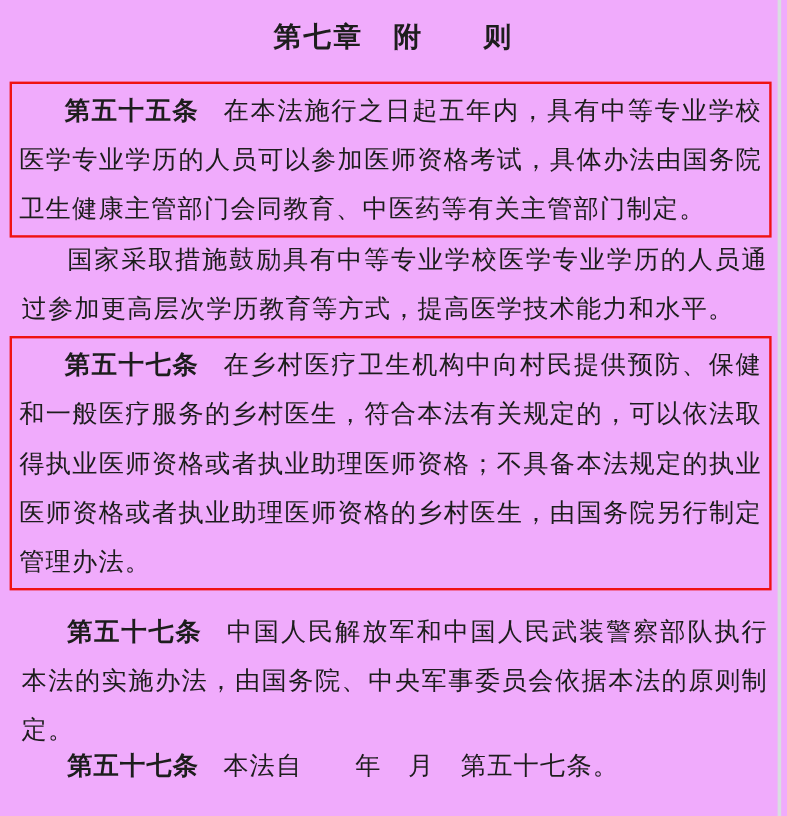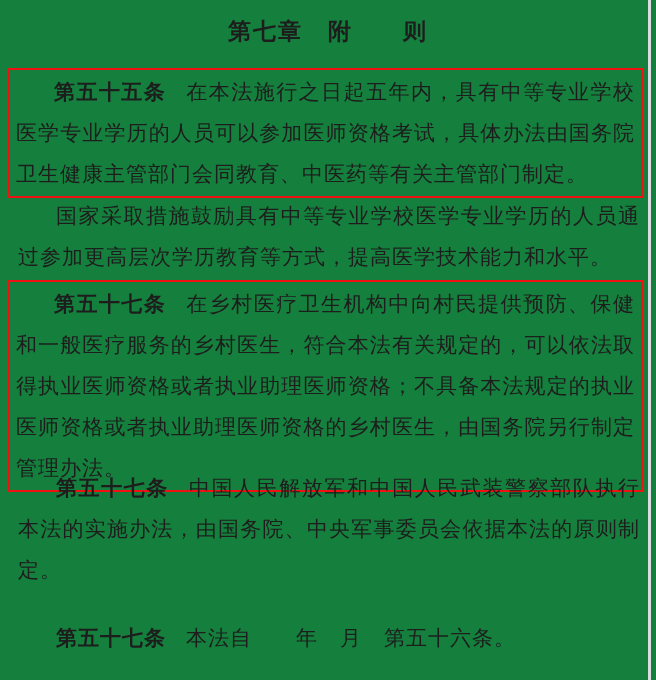--- a/index.html
+++ b/index.html
@@ -6,21 +6,21 @@
     --text-color: #1d1d1d;
     --highlight-border: #f01212;
     --page-edge: #d9dde1;
   }
   * { margin: 0; padding: 0; box-sizing: border-box; }
   html, body { background: #ffffff; }
   .page {
     position: relative;
     width: 656px;
     height: 680px;
-    background: #15803d;
+    background: #f0abfc;
     overflow: hidden;
     font-family: "DejaVu Serif", "Liberation Serif", serif;
     color: var(--text-color);
   }
   .page-edge-strip {
     position: absolute;
     left: 648px;
     top: 0;
     width: 3px;
     height: 680px;
@@ -62,21 +62,21 @@
     border: 2px solid var(--highlight-border);
     background: transparent;
   }
   .highlight-box .para {
     margin: 1px 0;
     padding: 0 6px;
   }
   .p-encourage { top: 196px; }
   .box-a55 { top: 68px; }
   .box-a56 { top: 280px; }
-  .p-a57 { top: 467px; }
+  .p-a57 { top: 505px; }
   .p-a58 { top: 617px; white-space: pre-wrap; }
 </style>
 </head>
 <body>
 
 <div class="page">
 
   <div class="page-edge-strip"></div>
 
   <h1 class="chapter-title">第七章　附　　则</h1>
@@ -86,15 +86,15 @@
   </div>
 
   <p class="para flow-para p-encourage">国家采取措施鼓励具有中等专业学校医学专业学历的人员通过参加更高层次学历教育等方式，提高医学技术能力和水平。</p>
 
   <div class="highlight-box box-a56">
     <p class="para"><b class="article-label">第五十七条</b><span>在乡村医疗卫生机构中向村民提供预防、保健和一般医疗服务的乡村医生，符合本法有关规定的，可以依法取得执业医师资格或者执业助理医师资格；不具备本法规定的执业医师资格或者执业助理医师资格的乡村医生，由国务院另行制定管理办法。</span></p>
   </div>
 
   <p class="para flow-para p-a57"><b class="article-label">第五十七条</b><span>中国人民解放军和中国人民武装警察部队执行本法的实施办法，由国务院、中央军事委员会依据本法的原则制定。</span></p>
 
-  <p class="para flow-para p-a58"><b class="article-label">第五十七条</b><span>本法自　　年　月　第五十六条。</span></p>
+  <p class="para flow-para p-a58"><b class="article-label">第五十七条</b><span>本法自　　年　月　第五十七条。</span></p>
 
 </div>
 
 </body></html>

